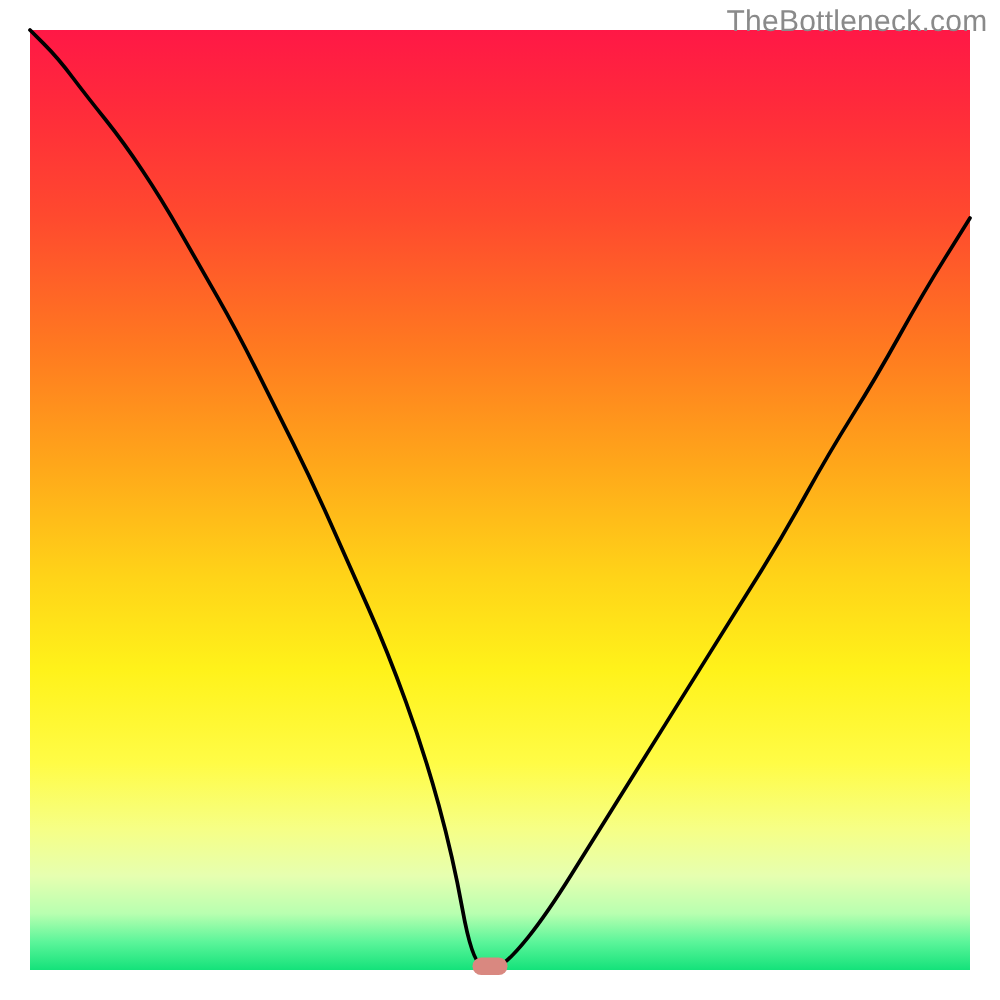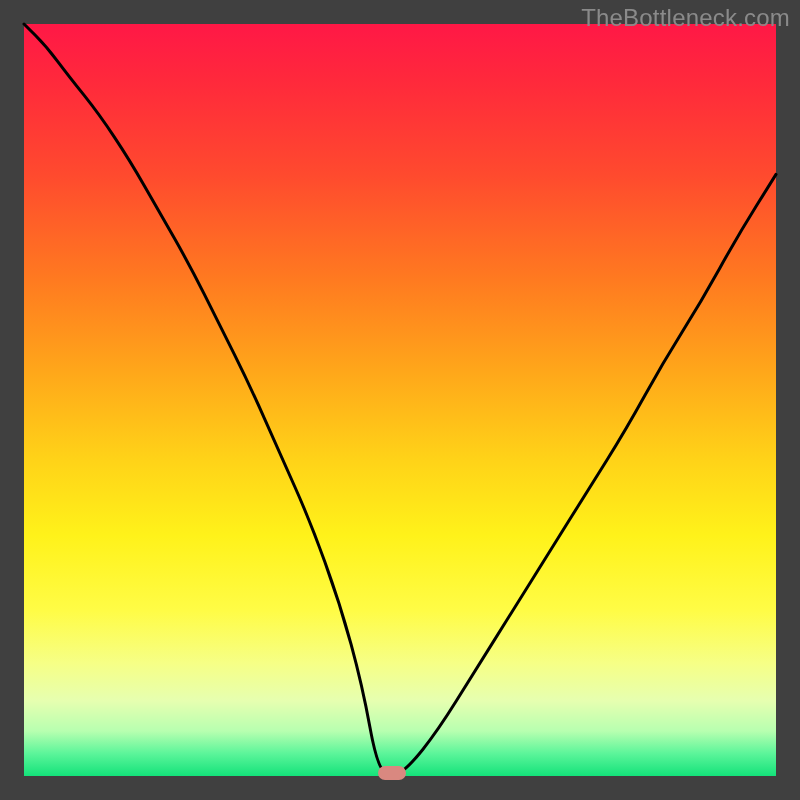--- a/index.html
+++ b/index.html
@@ -8,21 +8,21 @@
     width: 800px;
     height: 800px;
     background: #000;
     overflow: hidden;
     font-family: Arial, Helvetica, sans-serif;
   }
   .frame {
     position: relative;
     width: 800px;
     height: 800px;
-    background: #404040;
+    background: #ffffff;
   }
   .watermark {
     position: absolute;
     top: 4px;
     right: 10px;
     color: #8a8a8a;
     font-size: 24px;
     font-weight: 400;
     letter-spacing: 0.2px;
     z-index: 10;

